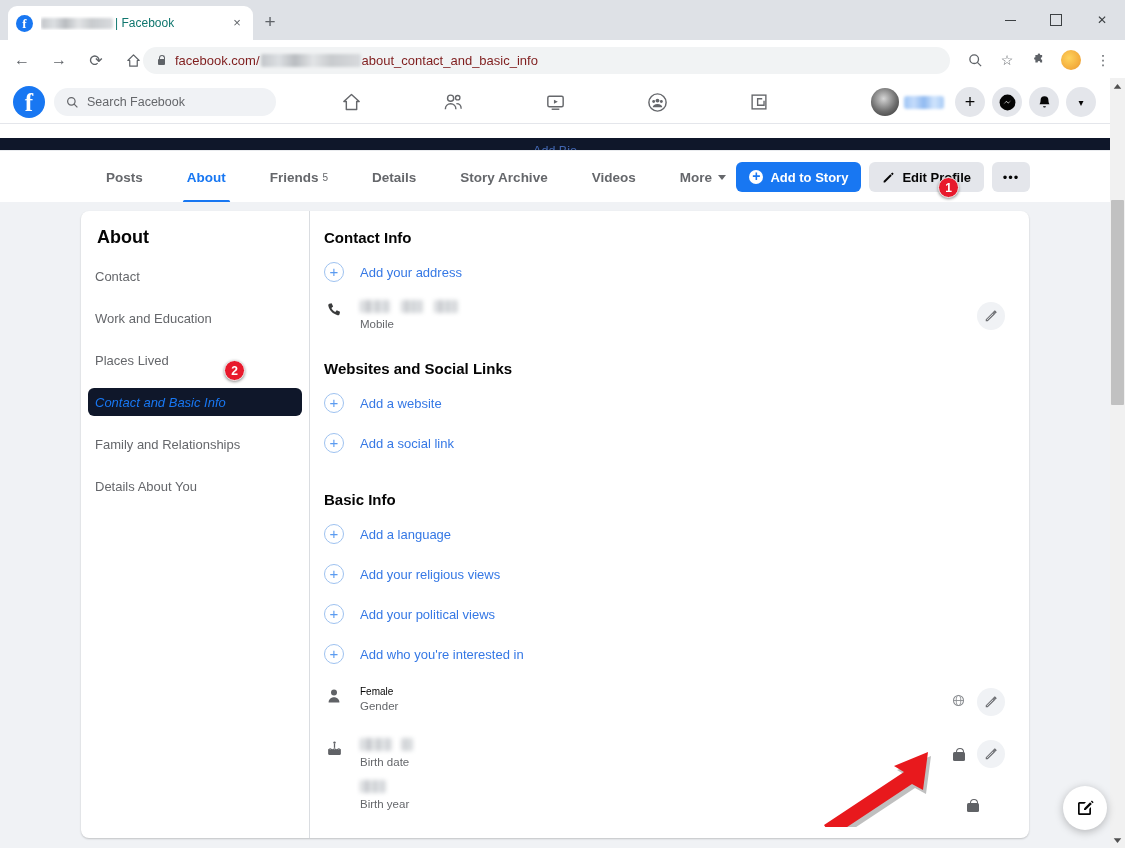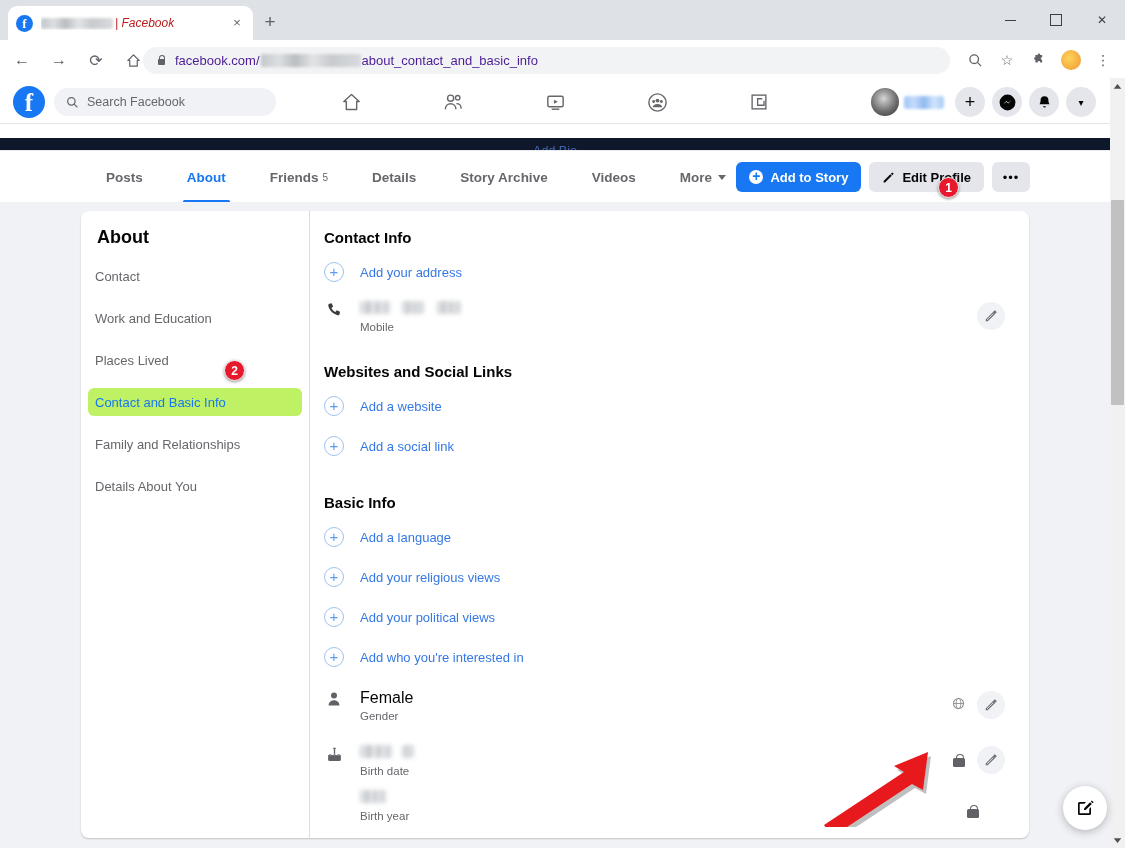--- a/index.html
+++ b/index.html
@@ -21,22 +21,22 @@
     background: #fff; border-radius: 9px 9px 0 0;
     display: flex; align-items: center; padding: 0 8px; gap: 8px;
   }
   .tab-favicon {
     width: 17px; height: 17px; border-radius: 50%;
     background: #1877f2; color: #fff; flex: 0 0 auto;
     display: flex; align-items: center; justify-content: center;
     font-size: 13px; font-weight: bold; font-family: "Liberation Serif", serif;
     line-height: 1;
   }
-  .tab-title { font-size: 12px; color: #b91c1c; white-space: nowrap;
-    display: flex; align-items: center; gap: 2px; overflow: hidden; font-style: italic; }
+  .tab-title { font-size: 12px; color: #0f766e; white-space: nowrap;
+    display: flex; align-items: center; gap: 2px; overflow: hidden; }
   .blur-chip {
     display: inline-block; height: 11px; border-radius: 2px;
     background: linear-gradient(90deg,#c3c6ca 0%,#dcdfe2 18%,#b9bcc0 34%,#e2e4e6 52%,#c8cbce 70%,#d8dadd 100%);
     filter: blur(1.6px); vertical-align: middle;
   }
   .tab-close {
     position: absolute; right: 8px; top: 9px; width: 16px; height: 16px;
     color: #5f6368; font-size: 13px; line-height: 16px; text-align: center;
   }
   .tab-new {
@@ -58,21 +58,21 @@
   .urlbox {
     position: absolute; left: 143px; top: 7px; width: 807px; height: 27px;
     background: #f1f3f4; border-radius: 14px; display: flex; align-items: center;
     padding-left: 13px; gap: 9px;
   }
   .lock-ico { width: 10px; height: 12px; position: relative; flex: 0 0 auto; }
   .lock-ico::before { content:""; position:absolute; left:1.5px; top:4px; width:7px; height:6px;
     background:#5f6368; border-radius:1px; }
   .lock-ico::after { content:""; position:absolute; left:2.7px; top:0.5px; width:4.6px; height:5px;
     border:1.4px solid #5f6368; border-bottom:0; border-radius:3px 3px 0 0; }
-  .url-text { font-size: 13px; color: #4c1d95; display: flex; align-items: center; gap: 1px; }
+  .url-text { font-size: 13px; color: #7f1d1d; display: flex; align-items: center; gap: 1px; }
   .omni-icons { position: absolute; right: 8px; top: 0; height: 40px;
     display: flex; align-items: center; gap: 4px; }
   .omni-icons > div { width: 28px; height: 28px; display: flex;
     align-items: center; justify-content: center; color: #5f6368; font-size: 14px; }
   .ext-avatar { width: 20px; height: 20px; border-radius: 50%;
     background: radial-gradient(circle at 40% 40%, #ffd35c, #f2a93b 70%, #d8841f); }
 
   
   .fb-header {
     position: absolute; top: 80px; left: 0; width: 1110px; height: 44px;
@@ -132,31 +132,31 @@
 
   
   .page-bg { position: absolute; top: 202px; left: 0; width: 1110px; height: 646px; background: #f0f2f5; }
   .card { position: absolute; top: 211px; left: 81px; width: 948px; height: 627px;
     background: #fff; border-radius: 8px; box-shadow: 0 1px 2px rgba(0,0,0,0.2);
     display: flex; overflow: hidden; }
   .side { width: 229px; border-right: 1px solid #dadde1; padding: 16px 0 0 0; flex: 0 0 auto; }
   .side h2 { font-size: 18px; color: #050505; padding: 0 16px; margin-bottom: 14px; }
   .side-item { position: relative; height: 28px; margin: 0 7px 14px 7px; padding: 0 7px;
     display: flex; align-items: center; font-size: 13px; color: #65676b; border-radius: 6px; }
-  .side-item.active { background: #bef264; color: #1877f2; }
+  .side-item.active { background: #0f172a; color: #1877f2; font-style: italic; }
   .content { flex: 1; padding: 18px 24px 0 14px; }
   .sec-title { font-size: 15px; font-weight: bold; color: #050505; margin-bottom: 6px; }
   .add-row { display: flex; align-items: center; gap: 16px; height: 40px; }
   .plus-ico { width: 20px; height: 20px; border-radius: 50%; border: 1.3px solid #9ec2f0;
     color: #5b9bf0; font-size: 15px; line-height: 17px; text-align: center; flex: 0 0 auto; }
   .add-lbl { font-size: 13px; color: #3578e5; }
   .info-row { display: flex; align-items: flex-start; gap: 16px; padding: 8px 0 10px 0; position: relative; }
   .info-ico { width: 20px; flex: 0 0 auto; display: flex; justify-content: center; padding-top: 2px; }
   .info-main { flex: 1; }
-  .info-val { font-size: 16px; color: #050505; margin-bottom: 3px; }
+  .info-val { font-size: 10px; color: #050505; margin-bottom: 3px; }
   .info-sub { font-size: 11.5px; color: #65676b; }
   .row-actions { display: flex; align-items: center; gap: 12px; padding-top: 2px; }
   .pencil-btn { width: 28px; height: 28px; border-radius: 50%; background: #f0f2f5;
     display: flex; align-items: center; justify-content: center; }
   .lock-badge { width: 12px; height: 14px; position: relative; }
   .lock-badge::before { content:""; position:absolute; left:0; top:5px; width:12px; height:9px;
     background:#606266; border-radius:1.5px; }
   .lock-badge::after { content:""; position:absolute; left:2.6px; top:0.6px; width:6.8px; height:6px;
     border:1.8px solid #606266; border-bottom:0; border-radius:4px 4px 0 0; }
 

